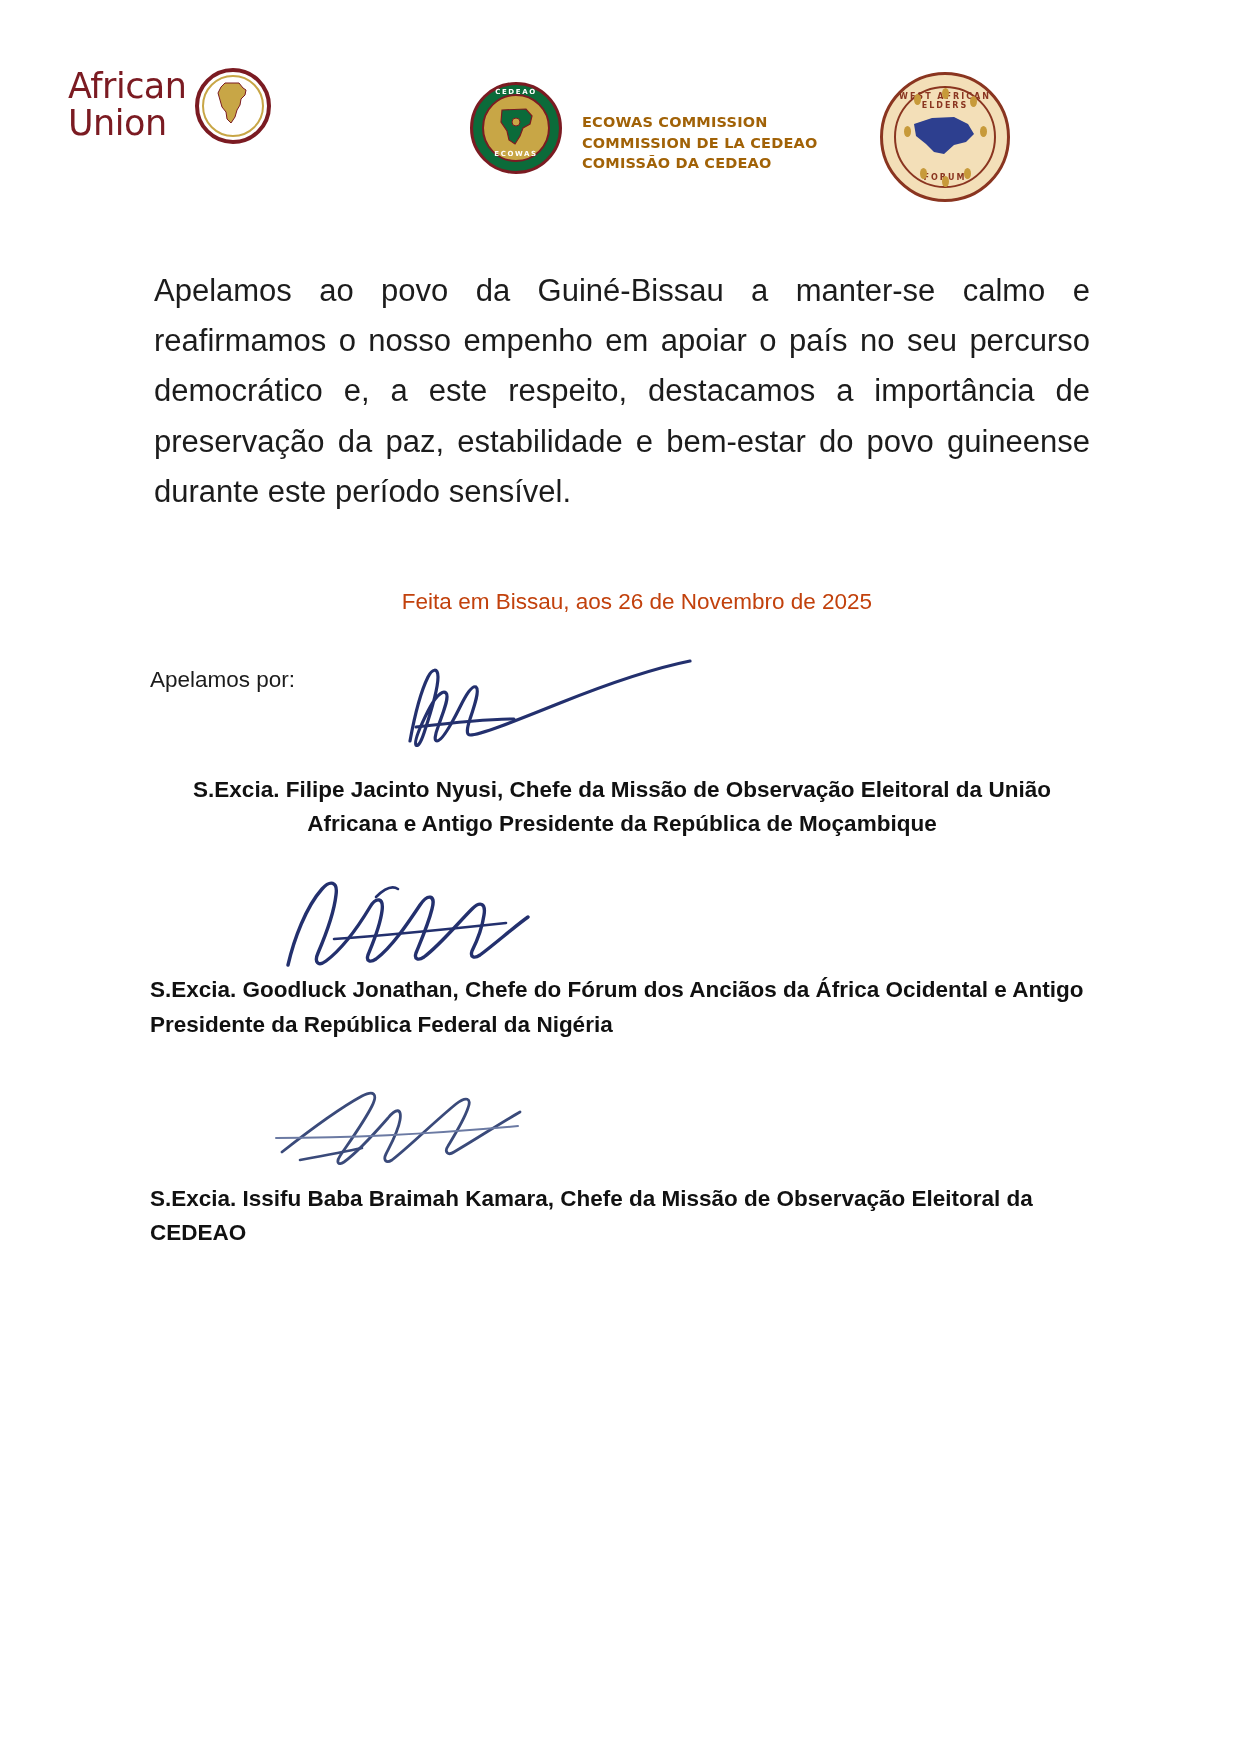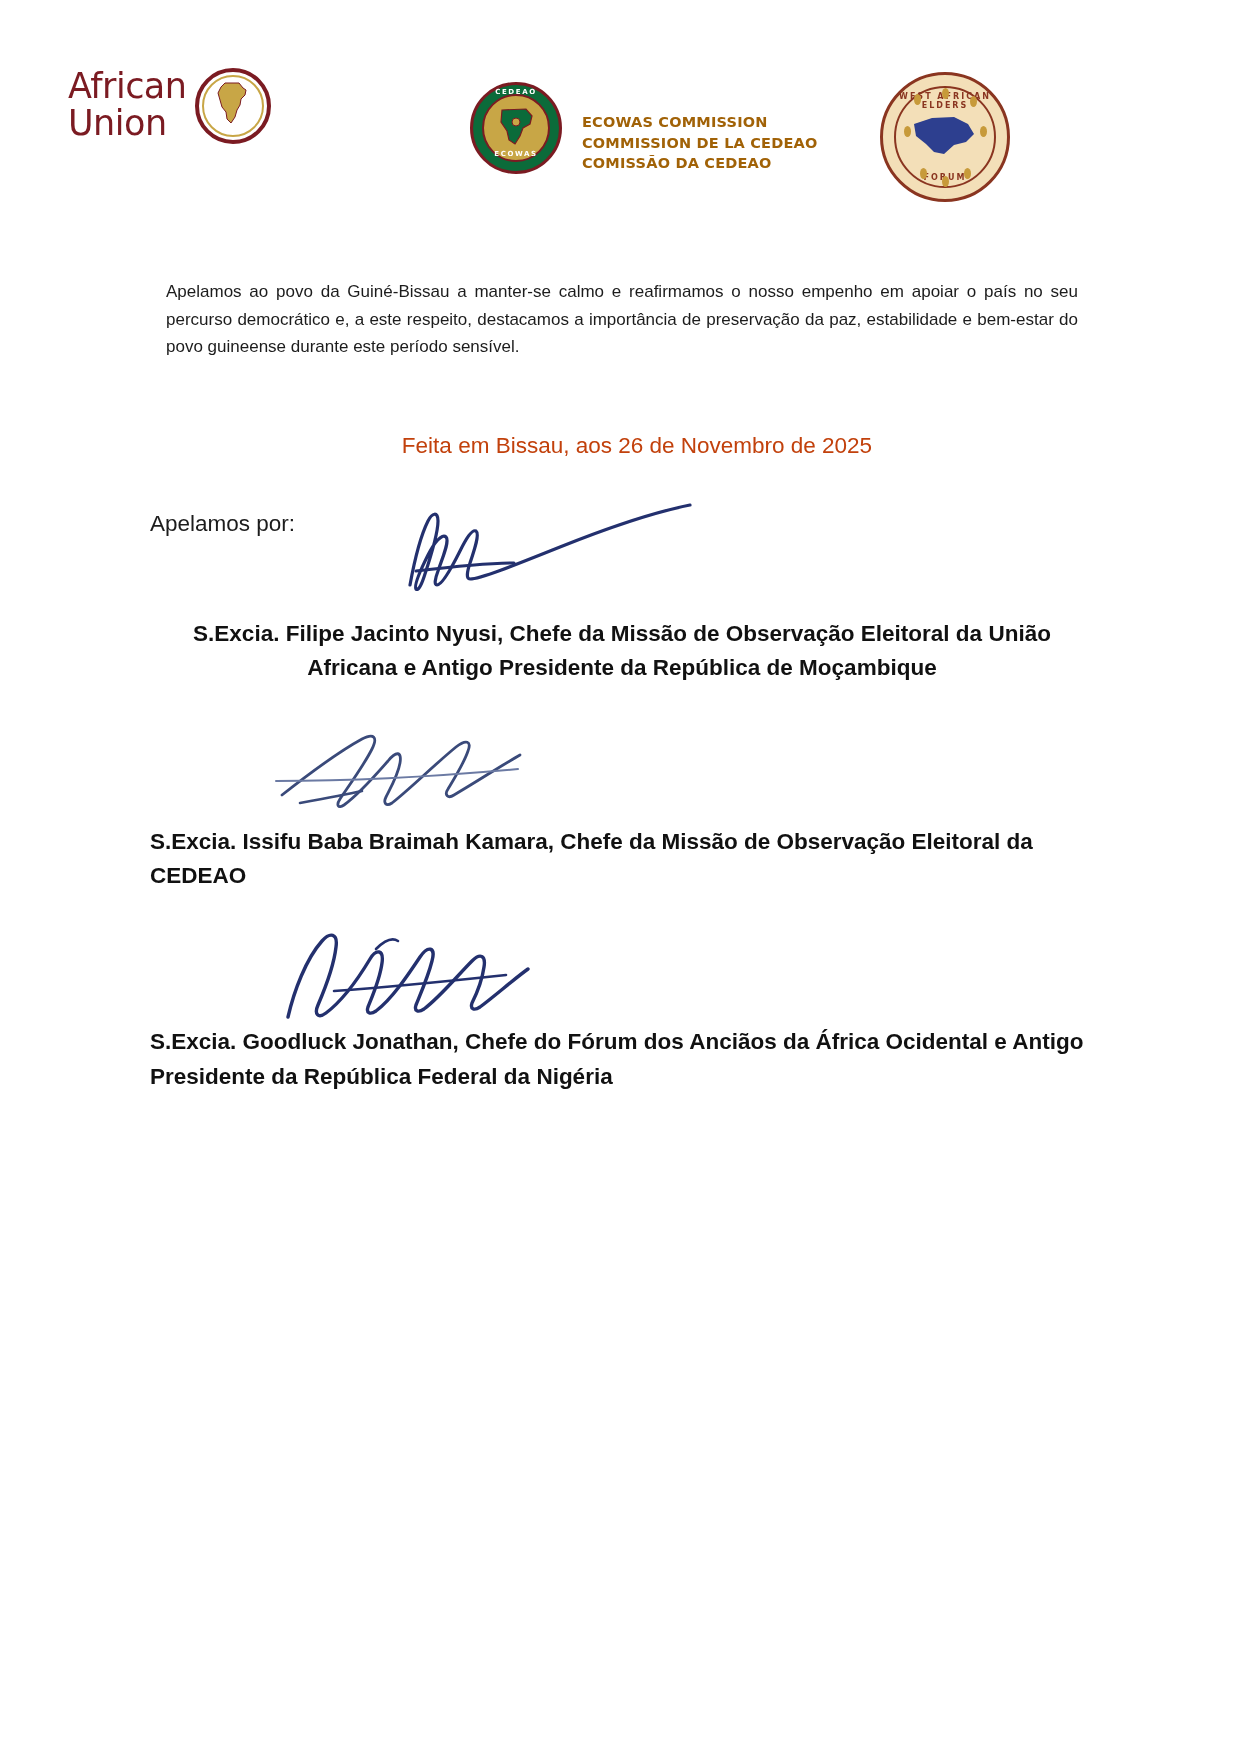--- a/index.html
+++ b/index.html
@@ -186,25 +186,25 @@
 
   
   .doc {
     position: absolute;
     left: 150px;
     top: 262px;
     width: 944px;
   }
   .para {
     font-family: "Liberation Sans", sans-serif;
-    font-size: 17px;
+    font-size: 31px;
     line-height: 1.62;
     color: #1c1c1c;
     text-align: justify;
-    margin: 16px;
+    margin: 4px;
   }
   .place-date {
     margin-top: 72px;
     font-size: 22.5px;
     text-align: center;
     color: #c2410c;
     padding-left: 30px;
   }
   .signed-by {
     margin-top: 52px;
@@ -311,44 +311,44 @@
         <path d="M20 92 C24 70 30 44 38 28 C42 20 48 18 48 28 C48 42 40 66 34 84 C31 93 28 98 26 96
                  C24 93 30 78 38 62 C44 50 52 40 56 44 C60 48 52 66 48 78 C45 86 44 92 47 92
                  C52 92 62 74 70 58 C76 46 82 36 86 38 C90 41 84 58 80 70 C77 79 76 86 80 86
                  C90 86 120 74 170 54 C220 34 270 18 300 12" fill="none" stroke="#23306e" stroke-width="3.2" stroke-linecap="round" stroke-linejoin="round"></path>
         <path d="M26 78 C60 74 96 70 124 70" fill="none" stroke="#23306e" stroke-width="3" stroke-linecap="round"></path>
       </svg>
     </div>
     <p class="sig-name">S.Excia. Filipe Jacinto Nyusi, Chefe da Missão de Observação Eleitoral da União Africana e Antigo Presidente da República de Moçambique</p>
   </div>
 
-  <div class="sig-block" id="sig2">
-    <div class="sig-img">
-      <svg width="360" height="100" viewBox="0 0 360 100">
-        <path d="M12 70 C40 48 70 26 92 14 C104 8 108 12 102 24 C94 40 78 62 70 74
-                 C66 80 68 84 74 80 C88 70 104 52 118 36 C126 26 132 26 130 38
-                 C128 50 120 64 116 72 C113 78 116 82 122 78 C140 64 164 40 186 22
-                 C196 14 202 16 198 26 C194 38 184 54 178 64 C174 70 178 74 184 70
-                 C208 56 232 40 250 30" fill="none" stroke="#3a4a7a" stroke-width="2.8" stroke-linecap="round" stroke-linejoin="round"></path>
-        <path d="M6 56 C70 56 160 52 248 44" fill="none" stroke="#6b7aa3" stroke-width="2" stroke-linecap="round"></path>
-        <path d="M30 78 C52 74 74 70 92 66" fill="none" stroke="#3a4a7a" stroke-width="2.6" stroke-linecap="round"></path>
-      </svg>
-    </div>
-    <p class="sig-name">S.Excia. Issifu Baba Braimah Kamara, Chefe da Missão de Observação Eleitoral da CEDEAO</p>
-  </div>
-
   <div class="sig-block" id="sig3">
     <div class="sig-img">
       <svg width="380" height="110" viewBox="0 0 380 110">
         <path d="M8 96 C14 70 26 38 42 20 C50 11 58 12 56 26 C54 44 44 70 38 84
                  C34 93 38 98 46 92 C62 80 78 58 90 38 C96 28 104 28 102 42
                  C100 58 92 76 88 86 C86 92 90 94 96 90 C112 78 128 54 140 36
                  C148 24 156 26 152 40 C148 56 140 74 136 84 C134 90 138 92 144 88
                  C160 76 178 54 192 40 C200 32 206 34 204 46 C202 60 196 74 192 82
                  C190 88 194 90 200 86 C216 74 234 58 248 48" fill="none" stroke="#23306e" stroke-width="3.4" stroke-linecap="round" stroke-linejoin="round"></path>
         <path d="M54 70 C110 66 170 60 226 54" fill="none" stroke="#23306e" stroke-width="2.6" stroke-linecap="round"></path>
         <path d="M96 28 C104 20 112 16 118 20" fill="none" stroke="#23306e" stroke-width="2.6" stroke-linecap="round"></path>
       </svg>
     </div>
     <p class="sig-name">S.Excia. Goodluck Jonathan, Chefe do Fórum dos Anciãos da África Ocidental e Antigo Presidente da República Federal da Nigéria</p>
   </div>
 
+  <div class="sig-block" id="sig2">
+    <div class="sig-img">
+      <svg width="360" height="100" viewBox="0 0 360 100">
+        <path d="M12 70 C40 48 70 26 92 14 C104 8 108 12 102 24 C94 40 78 62 70 74
+                 C66 80 68 84 74 80 C88 70 104 52 118 36 C126 26 132 26 130 38
+                 C128 50 120 64 116 72 C113 78 116 82 122 78 C140 64 164 40 186 22
+                 C196 14 202 16 198 26 C194 38 184 54 178 64 C174 70 178 74 184 70
+                 C208 56 232 40 250 30" fill="none" stroke="#3a4a7a" stroke-width="2.8" stroke-linecap="round" stroke-linejoin="round"></path>
+        <path d="M6 56 C70 56 160 52 248 44" fill="none" stroke="#6b7aa3" stroke-width="2" stroke-linecap="round"></path>
+        <path d="M30 78 C52 74 74 70 92 66" fill="none" stroke="#3a4a7a" stroke-width="2.6" stroke-linecap="round"></path>
+      </svg>
+    </div>
+    <p class="sig-name">S.Excia. Issifu Baba Braimah Kamara, Chefe da Missão de Observação Eleitoral da CEDEAO</p>
+  </div>
+
 </div>
 
 </body></html>

